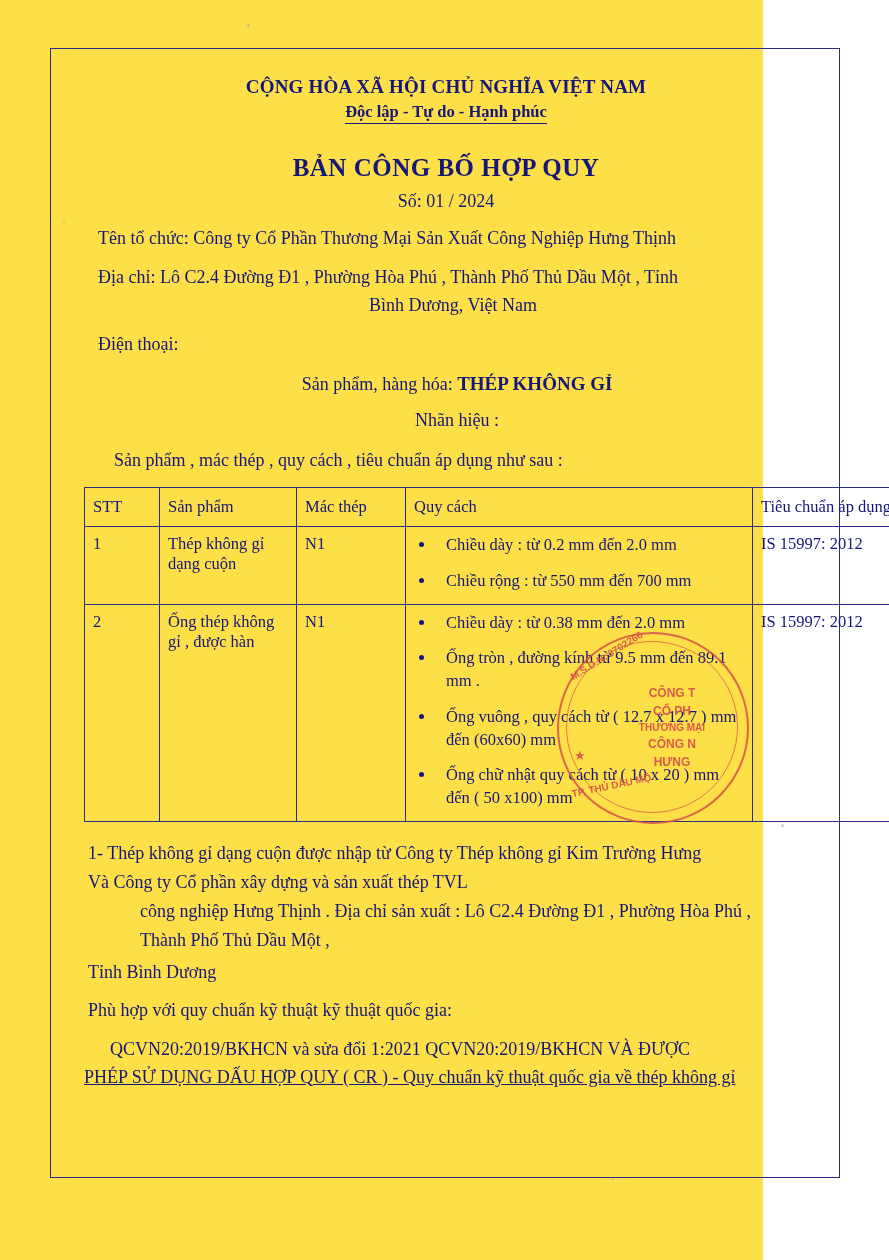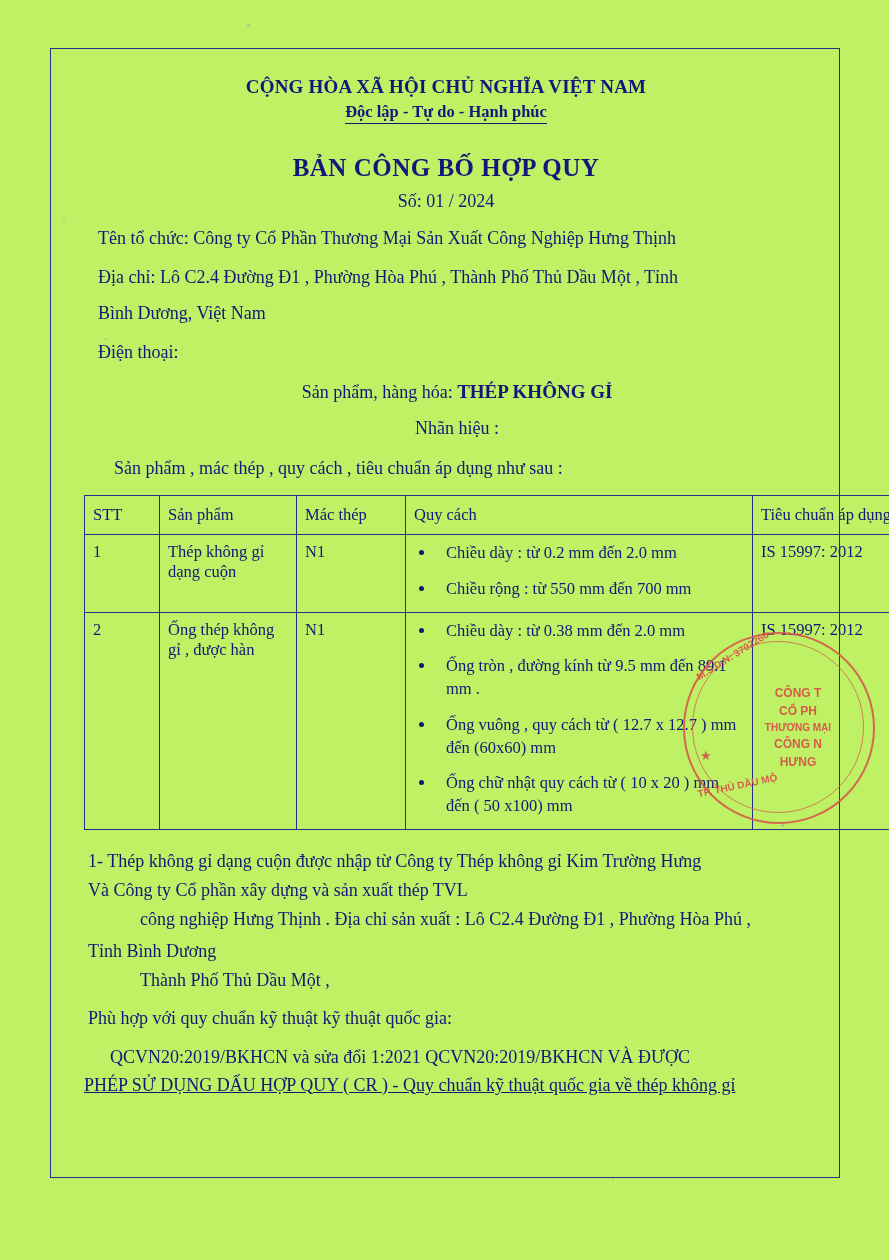--- a/index.html
+++ b/index.html
@@ -11,23 +11,23 @@
     height: 1260px;
     background: #ffffff;
     font-family: "Liberation Serif", serif;
     color: #15157a;
     position: relative;
     overflow: hidden;
   }
   #page {
     position: absolute;
     left: 0; top: 0;
-    width: 889px;
+    width: 763px;
     height: 1260px;
-    background: #bef264;
+    background: #fde047;
   }
   
   .scan-frame {
     position: absolute;
     left: 50px;
     top: 48px;
     width: 790px;
     height: 1130px;
     border: 1px solid #2b2b8a;
     box-sizing: border-box;
@@ -218,21 +218,21 @@
       <div class="docnum">Số: 01 / 2024</div>
     </div>
 
     <div class="para ind">
       <span>Tên tổ chức: </span><span>Công ty Cổ Phần Thương Mại Sản Xuất Công Nghiệp Hưng Thịnh</span>
     </div>
 
     <div class="para ind">
       <span>Địa chỉ: </span><span>Lô C2.4 Đường Đ1 , Phường Hòa Phú , Thành Phố Thủ Dầu Một , Tỉnh</span>
     </div>
-    <div class="para ind" style="margin-top:10px;">
+    <div class="para ind" style="margin-top:2px;text-align:center;">
       <span>Bình Dương, Việt Nam</span>
     </div>
 
     <div class="para ind">
       <span>Điện thoại:</span><span></span>
     </div>
 
     <div class="para ind2">
       <span>Sản phẩm, hàng hóa: </span><span class="bold-prod">THÉP KHÔNG GỈ</span>
     </div>
@@ -280,22 +280,22 @@
           </td>
           <td>IS 15997: 2012</td>
         </tr>
       </tbody>
     </table>
 
     <div class="notes">
       <div class="note-line note-1">1-  Thép không gỉ dạng cuộn được nhập từ Công ty Thép không gỉ Kim Trường Hưng</div>
       <div class="note-line note-cont">Và Công ty Cổ phần xây dựng và sản xuất thép TVL</div>
       <div class="note-line note-sub">công nghiệp Hưng Thịnh . Địa chỉ sản xuất : Lô C2.4 Đường Đ1 , Phường Hòa Phú ,</div>
+      <div class="note-line note-sub">Thành Phố Thủ Dầu Một ,</div>
       <div class="note-line note-cont" style="margin-top:6px;">Tỉnh Bình Dương</div>
-      <div class="note-line note-sub">Thành Phố Thủ Dầu Một ,</div>
     </div>
 
     <div class="tail">
       <div class="l3" style="padding-left:4px;">Phù hợp với quy chuẩn kỹ thuật kỹ thuật quốc gia:</div>
       <div class="l1" style="margin-top:12px;">QCVN20:2019/BKHCN và sửa đổi 1:2021  QCVN20:2019/BKHCN VÀ ĐƯỢC</div>
       <div class="l3" style="margin-top:2px;text-decoration:underline;">PHÉP SỬ DỤNG DẤU HỢP QUY ( CR ) -  Quy chuẩn kỹ thuật quốc gia về thép không gỉ</div>
     </div>
 
   </div>
 

